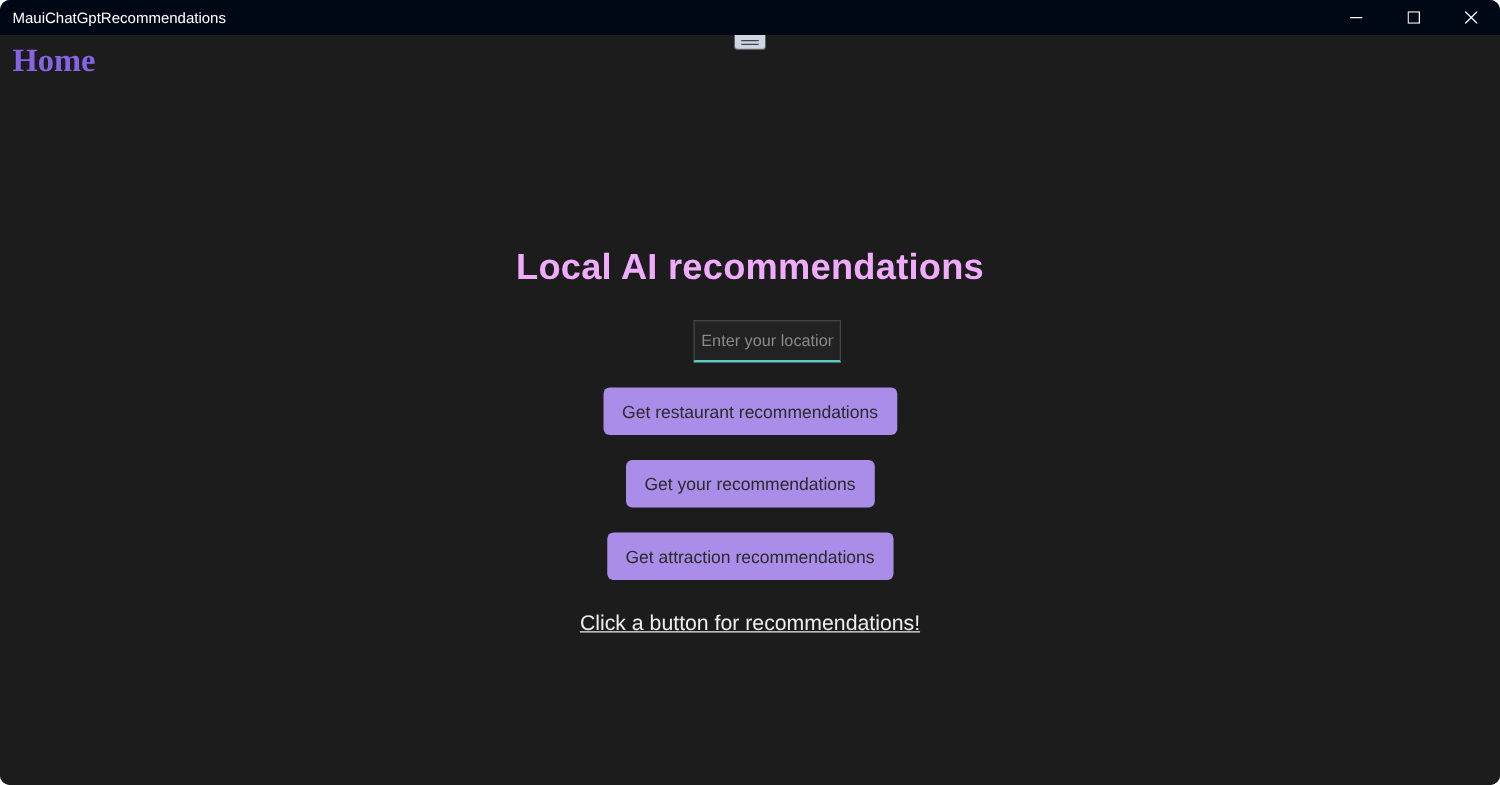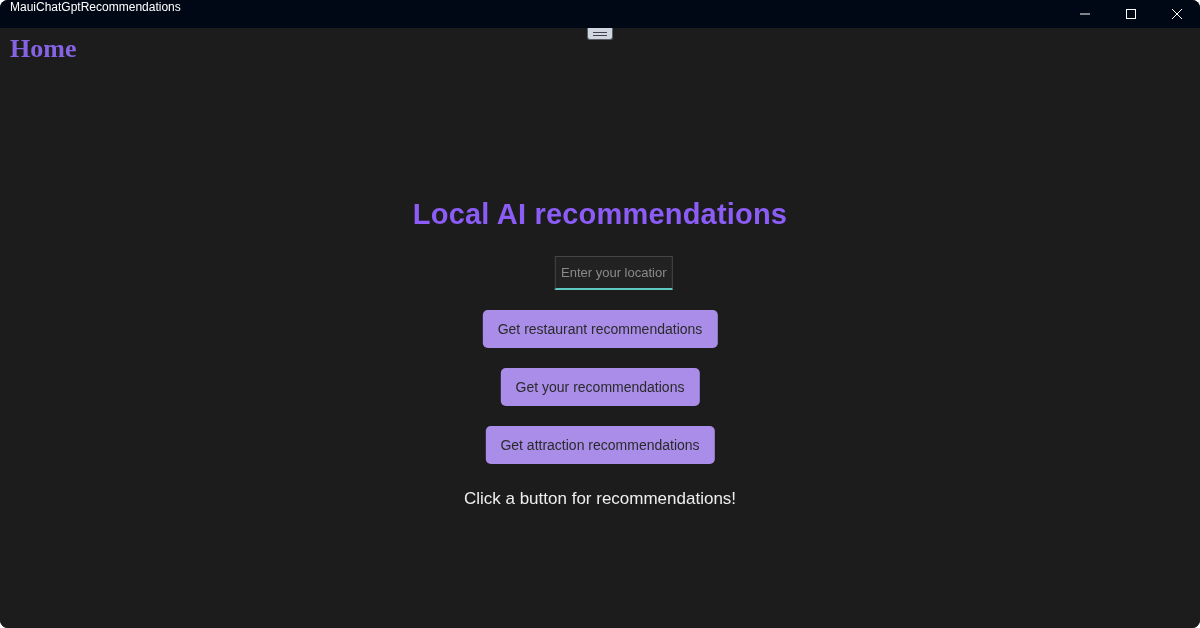--- a/index.html
+++ b/index.html
@@ -20,20 +20,21 @@
       background: #1c1c1c;
       border-radius: 8px;
       overflow: hidden;
       display: flex;
       flex-direction: column;
     }
     .titlebar {
       height: 28px;
       background: #000815;
       display: flex;
+      align-items: center;
       justify-content: space-between;
       padding-left: 10px;
       color: #ffffff;
       font-size: 12px;
     }
     .titlebar-title {
       font-weight: 400;
     }
     .titlebar-controls {
       display: flex;
@@ -91,21 +92,21 @@
     .main-stack {
       position: absolute;
       top: 170px;
       left: 50%;
       transform: translateX(-50%);
       display: flex;
       flex-direction: column;
       align-items: center;
     }
     .heading {
-      color: #8b5cf6;
+      color: #f0abfc;
       font-size: 29px;
       font-weight: 600;
       letter-spacing: 0.2px;
     }
     .location-input {
       margin-top: 25px;
       width: 118px;
       height: 34px;
       background: #222222;
       border: 1px solid #454545;
@@ -129,20 +130,21 @@
       height: 38px;
       padding: 0 15px;
       font-size: 14px;
       font-family: inherit;
       cursor: pointer;
     }
     .hint-text {
       margin-top: 25px;
       color: #eeeeee;
       font-size: 17px;
+      text-decoration: underline;
     }
   </style>
 </head>
 <body>
 
 <div class="window">
 
   <div class="titlebar">
     <div class="titlebar-title">MauiChatGptRecommendations</div>
     <div class="titlebar-controls">

